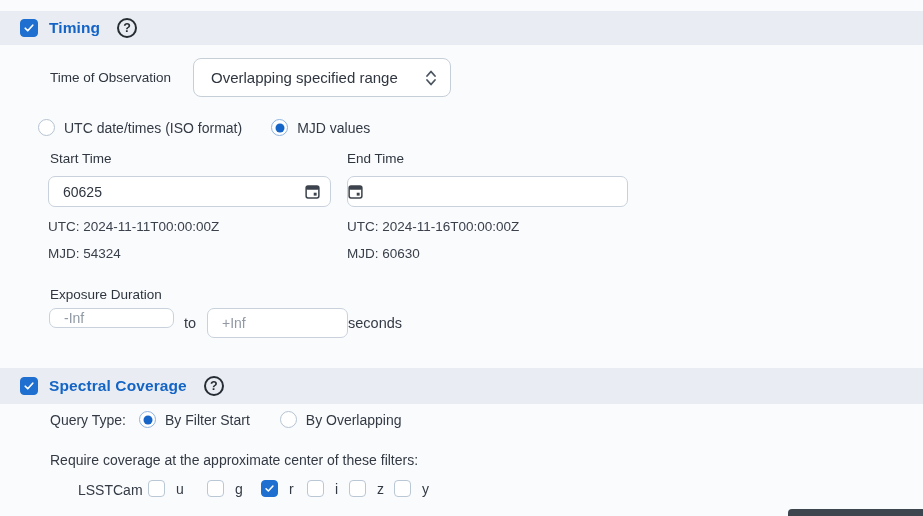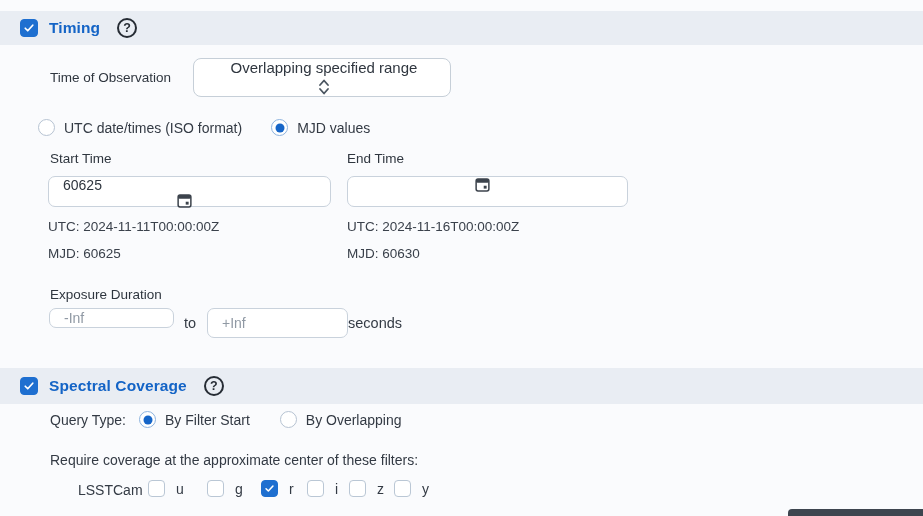--- a/index.html
+++ b/index.html
@@ -67,21 +67,21 @@
   .combo {
     background: #fff; border: 1px solid #c6cfd8; border-radius: 8px;
     display: flex; align-items: center; justify-content: space-between;
     padding: 0 13px 0 17px; cursor: pointer;
   }
   .combo-text { font-size: 15px; color: #2f363f; }
 
   
   .field {
     background: #fff; border: 1px solid #c9d2dc; border-radius: 7px;
-    display: flex; align-items: center; padding: 0 10px 0 0; flex-direction: column;
+    display: flex; align-items: center; padding: 0 10px 0 0;
   }
   .field input {
     border: none; outline: none; background: transparent;
     font-family: "Liberation Sans", sans-serif;
     font-size: 14px; color: #2f363f;
     width: 100%; height: 100%; padding-left: 14px;
   }
   .field input::placeholder { color: #9099a4; }
   .cal-btn { flex: none; display: inline-flex; cursor: pointer; }
 
@@ -100,21 +100,21 @@
   <span class="cbx on">
     <svg width="12" height="12" viewBox="0 0 24 24">
         <path d="M4.5 12.5l5 5L19.5 6.5" stroke="#fff" stroke-width="3.4" fill="none" stroke-linecap="round" stroke-linejoin="round"></path>
       </svg>
   </span>
   <span class="section-title">Timing</span>
   <span class="help">?</span>
 </div>
 
 <span class="abs label-strong" style="left:50px; top:70px;">Time of Observation</span>
-<div class="abs combo" style="left:193px; top:58px; width:258px; height:39px;flex-direction:column;">
+<div class="abs combo" style="left:193px; top:58px; width:258px; height:39px;">
   <span class="combo-text">Overlapping specified range</span>
   <svg width="12" height="18" viewBox="0 0 12 18">
     <path d="M2 7l4-4.5L10 7" stroke="#4a5560" stroke-width="1.8" fill="none" stroke-linecap="round" stroke-linejoin="round"></path>
     <path d="M2 11l4 4.5L10 11" stroke="#4a5560" stroke-width="1.8" fill="none" stroke-linecap="round" stroke-linejoin="round"></path>
   </svg>
 </div>
 
 <div class="abs" style="left:38px; top:119px; display:flex; align-items:flex-end;">
   <span class="radio"></span>
   <span class="label-plain" style="margin-left:9px;">UTC date/times (ISO format)</span>
@@ -141,21 +141,21 @@
     <svg width="15" height="15" viewBox="0 0 16 16">
       <rect x="1.2" y="2.2" width="13.6" height="12.6" rx="2" fill="none" stroke="#3c434c" stroke-width="1.6"></rect>
       <rect x="1.2" y="2.2" width="13.6" height="4" rx="1.6" fill="#3c434c"></rect>
       <rect x="9.3" y="9.3" width="3.1" height="3.1" fill="#3c434c"></rect>
     </svg>
   </span>
 </div>
 
 <span class="abs helper-text" style="left:48px; top:219px;">UTC: 2024-11-11T00:00:00Z</span>
 <span class="abs helper-text" style="left:347px; top:219px;">UTC: 2024-11-16T00:00:00Z</span>
-<span class="abs helper-text" style="left:48px; top:246px;">MJD: 60625</span>
+<span class="abs helper-text" style="left:48px; top:246px;">MJD: 54324</span>
 <span class="abs helper-text" style="left:347px; top:246px;">MJD: 60630</span>
 
 <span class="abs label-strong" style="left:50px; top:287px;">Exposure Duration</span>
 <div class="abs field" style="left:49px; top:308px; width:125px; height:20px;">
   <input type="text" placeholder="-Inf" style="">
 </div>
 <span class="abs label-plain" style="left:184px; top:315px; font-size:14.5px;">to</span>
 <div class="abs field" style="left:207px; top:308px; width:141px; height:30px;">
   <input type="text" placeholder="+Inf" style="">
 </div>

